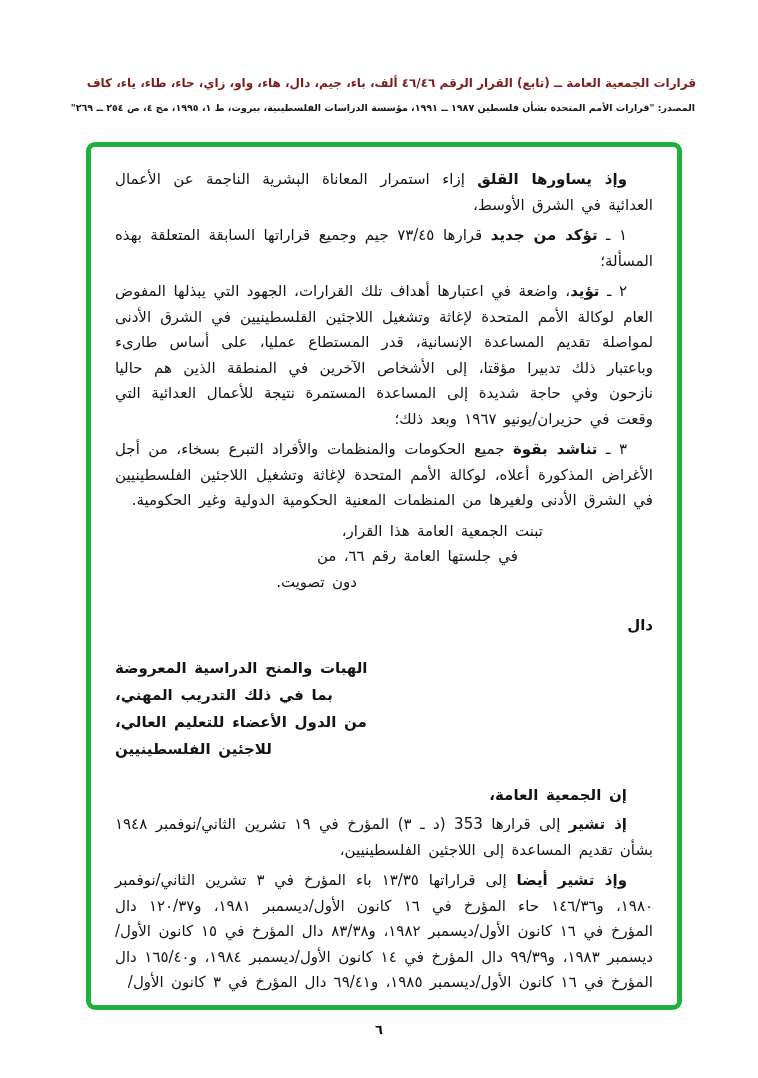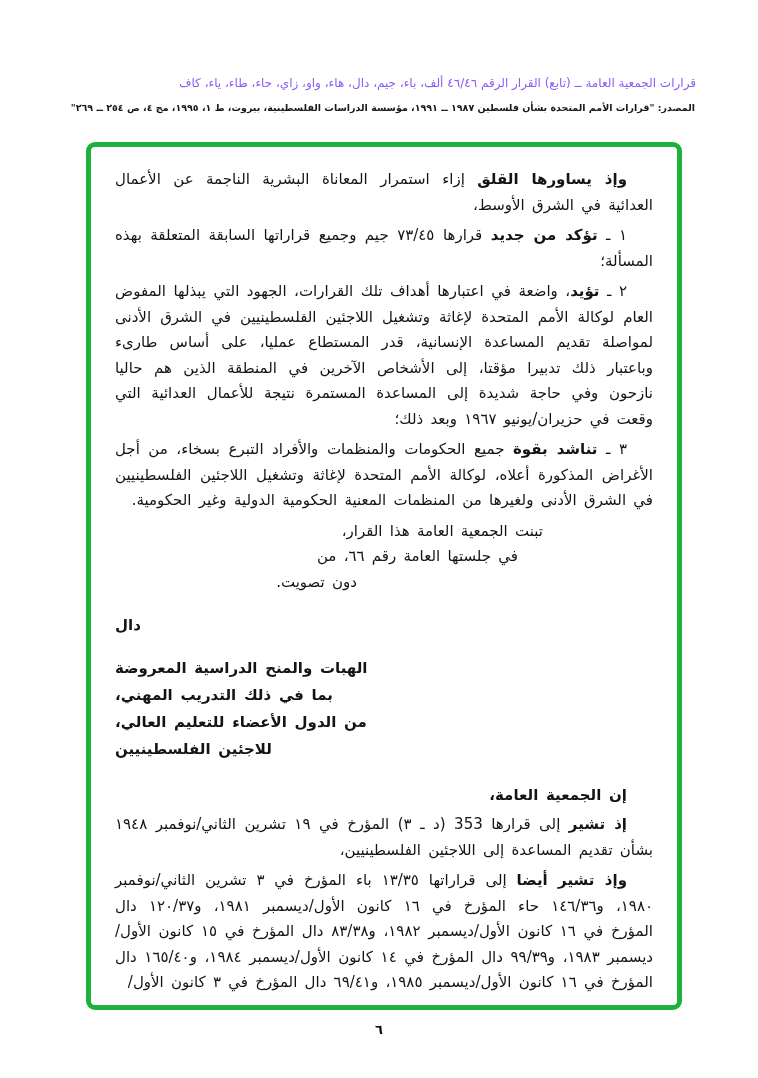--- a/index.html
+++ b/index.html
@@ -12,23 +12,23 @@
     overflow: hidden;
     font-family: "DejaVu Sans", sans-serif;
     color: #141414;
     direction: rtl;
   }
   .page { position: relative; width: 758px; height: 1078px; }
 
   
   .hdr-title {
     position: absolute; top: 76px; right: 62px; left: 40px;
-    font-size: 12px; font-weight: normal;
+    font-size: 12px; font-weight: bold;
     text-align: right; white-space: nowrap;
-    color: #8b5cf6;
+    color: #7f1d1d;
   }
   .hdr-source {
     position: absolute; top: 102px; right: 63px; left: 40px;
     font-size: 9.5px; font-weight: bold;
     text-align: right; white-space: nowrap;
     color: #181818;
   }
 
   
   .green-box {
@@ -51,21 +51,21 @@
     margin: 0 0 5px 0;
     text-indent: 26px; 
   }
   .lead { font-weight: bold; }
   .intro { font-weight: bold; margin-bottom: 4px; }
 
   .adoption { margin: 2px 0 8px 0; text-align: right; text-indent: 0; }
   .adoption-line { text-align: right; }
 
   .section-letter {
-    text-align: left; font-weight: bold;
+    text-align: right; font-weight: bold;
     margin: 18px 0 16px 0; text-indent: 0;
   }
   .section-title {
     text-align: left; font-weight: bold;
     margin: 0 0 20px 0; text-indent: 0;
     line-height: 27px;
   }
 
   
   .page-number {

